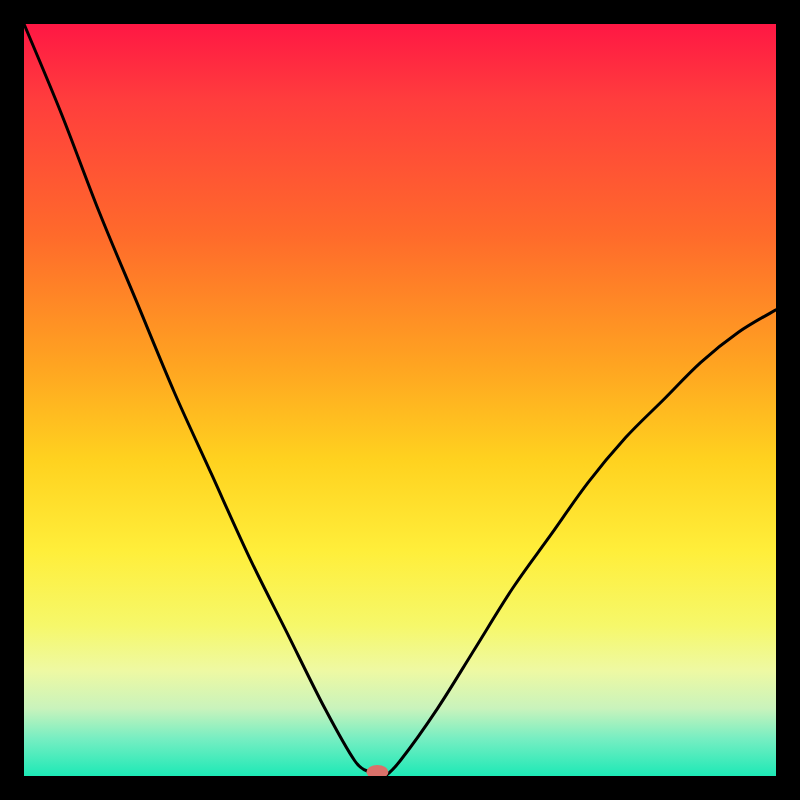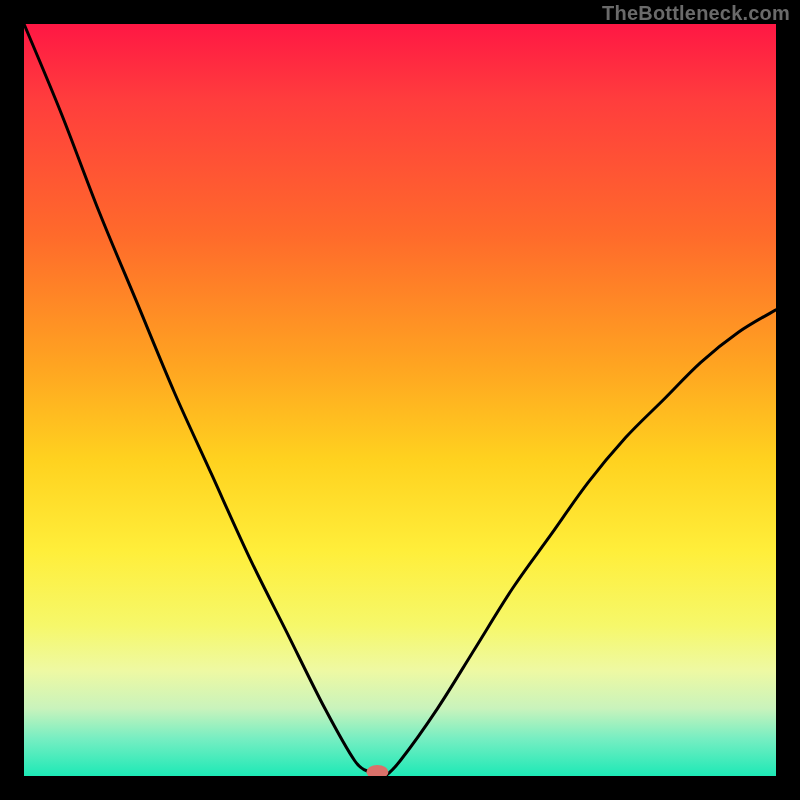--- a/index.html
+++ b/index.html
@@ -65,21 +65,20 @@
   }
   .marker {
     fill: #d9716a;
     stroke: none;
   }
 </style>
 </head>
 <body>
 
 <div class="frame">
-  <div class="watermark">TheBottleneck.com</div>
 
   <div class="plot-area">
     <svg class="svg-overlay" viewBox="0 0 752 752" preserveAspectRatio="none">
       <path id="curve-path" class="curve" d="M 0.0 0.0 C 6.3 15.0, 25.1 58.9, 37.6 90.2 C 50.1 121.6, 62.7 156.7, 75.2 188.0 C 87.7 219.3, 100.3 248.2, 112.8 278.2 C 125.3 308.3, 137.9 339.7, 150.4 368.5 C 162.9 397.3, 175.5 423.6, 188.0 451.2 C 200.5 478.8, 213.1 507.6, 225.6 533.9 C 238.1 560.2, 250.7 584.1, 263.2 609.1 C 275.7 634.2, 289.5 663.0, 300.8 684.3 C 312.1 705.6, 323.4 726.3, 330.9 737.0 C 338.4 747.6, 342.2 745.7, 345.9 748.2 C 349.7 750.7, 350.9 751.4, 353.4 752.0 C 355.9 752.6, 357.2 754.5, 361.0 752.0 C 364.7 749.5, 367.2 748.2, 376.0 737.0 C 384.8 725.7, 401.1 703.1, 413.6 684.3 C 426.1 665.5, 438.7 644.2, 451.2 624.2 C 463.7 604.1, 476.3 582.8, 488.8 564.0 C 501.3 545.2, 513.9 528.9, 526.4 511.4 C 538.9 493.8, 551.5 475.0, 564.0 458.7 C 576.5 442.4, 589.1 427.4, 601.6 413.6 C 614.1 399.8, 626.7 388.5, 639.2 376.0 C 651.7 363.5, 664.3 349.7, 676.8 338.4 C 689.3 327.1, 701.9 317.1, 714.4 308.3 C 726.9 299.5, 745.7 289.5, 752.0 285.8"></path>
       <ellipse id="curve-marker" class="marker" cx="353.4" cy="748.0" rx="11" ry="7"></ellipse>
     </svg>
   </div>
 </div>
 
 </body></html>

